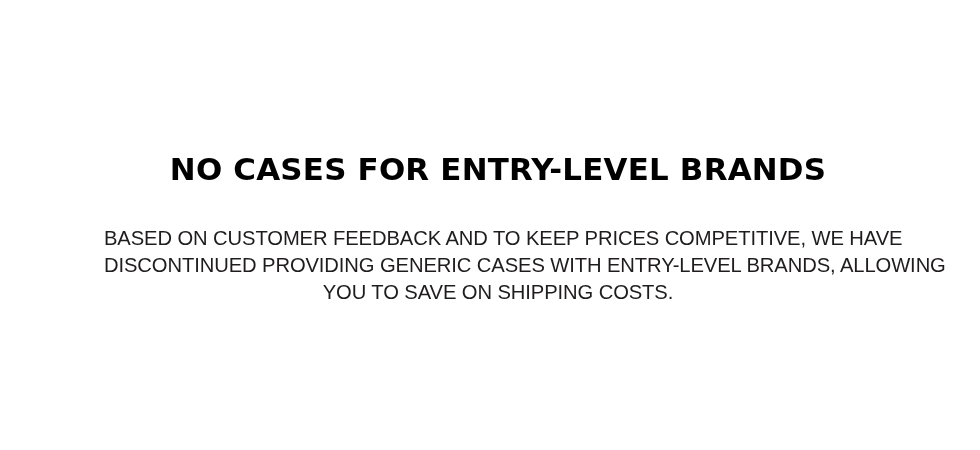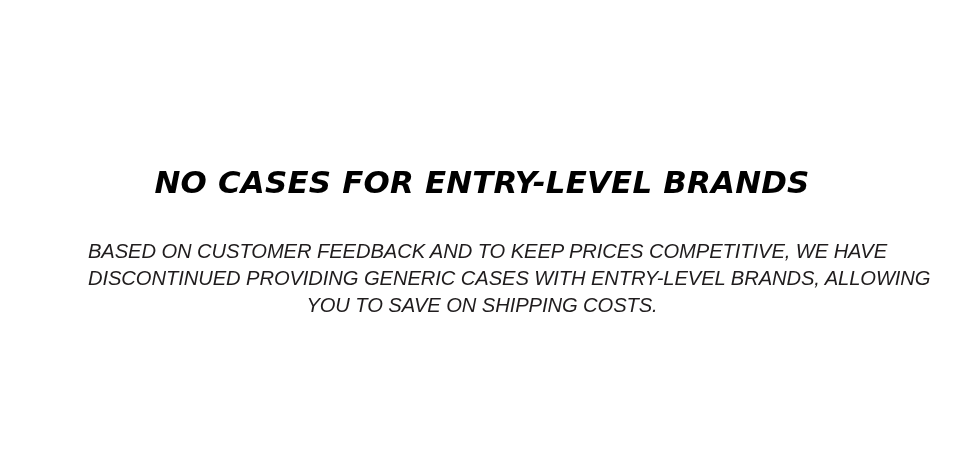--- a/index.html
+++ b/index.html
@@ -21,26 +21,25 @@
     box-sizing: border-box;
     display: flex;
     flex-direction: column;
     align-items: center;
     justify-content: flex-start;
     position: relative;
   }
 
   .content-block {
     width: 900px;
-    margin: 16px auto;
+    margin: 3px auto;
     text-align: center;
     position: absolute;
-    left: 32px;
+    left: 48px;
     top: 150px;
-    font-style: italic;
   }
 
   .promo-heading {
     font-family: "DejaVu Sans", "Liberation Sans", sans-serif;
     font-size: 30px;
     font-weight: 700;
     line-height: 34px;
     color: #000000;
     letter-spacing: 0.2px;
     margin: 0;

